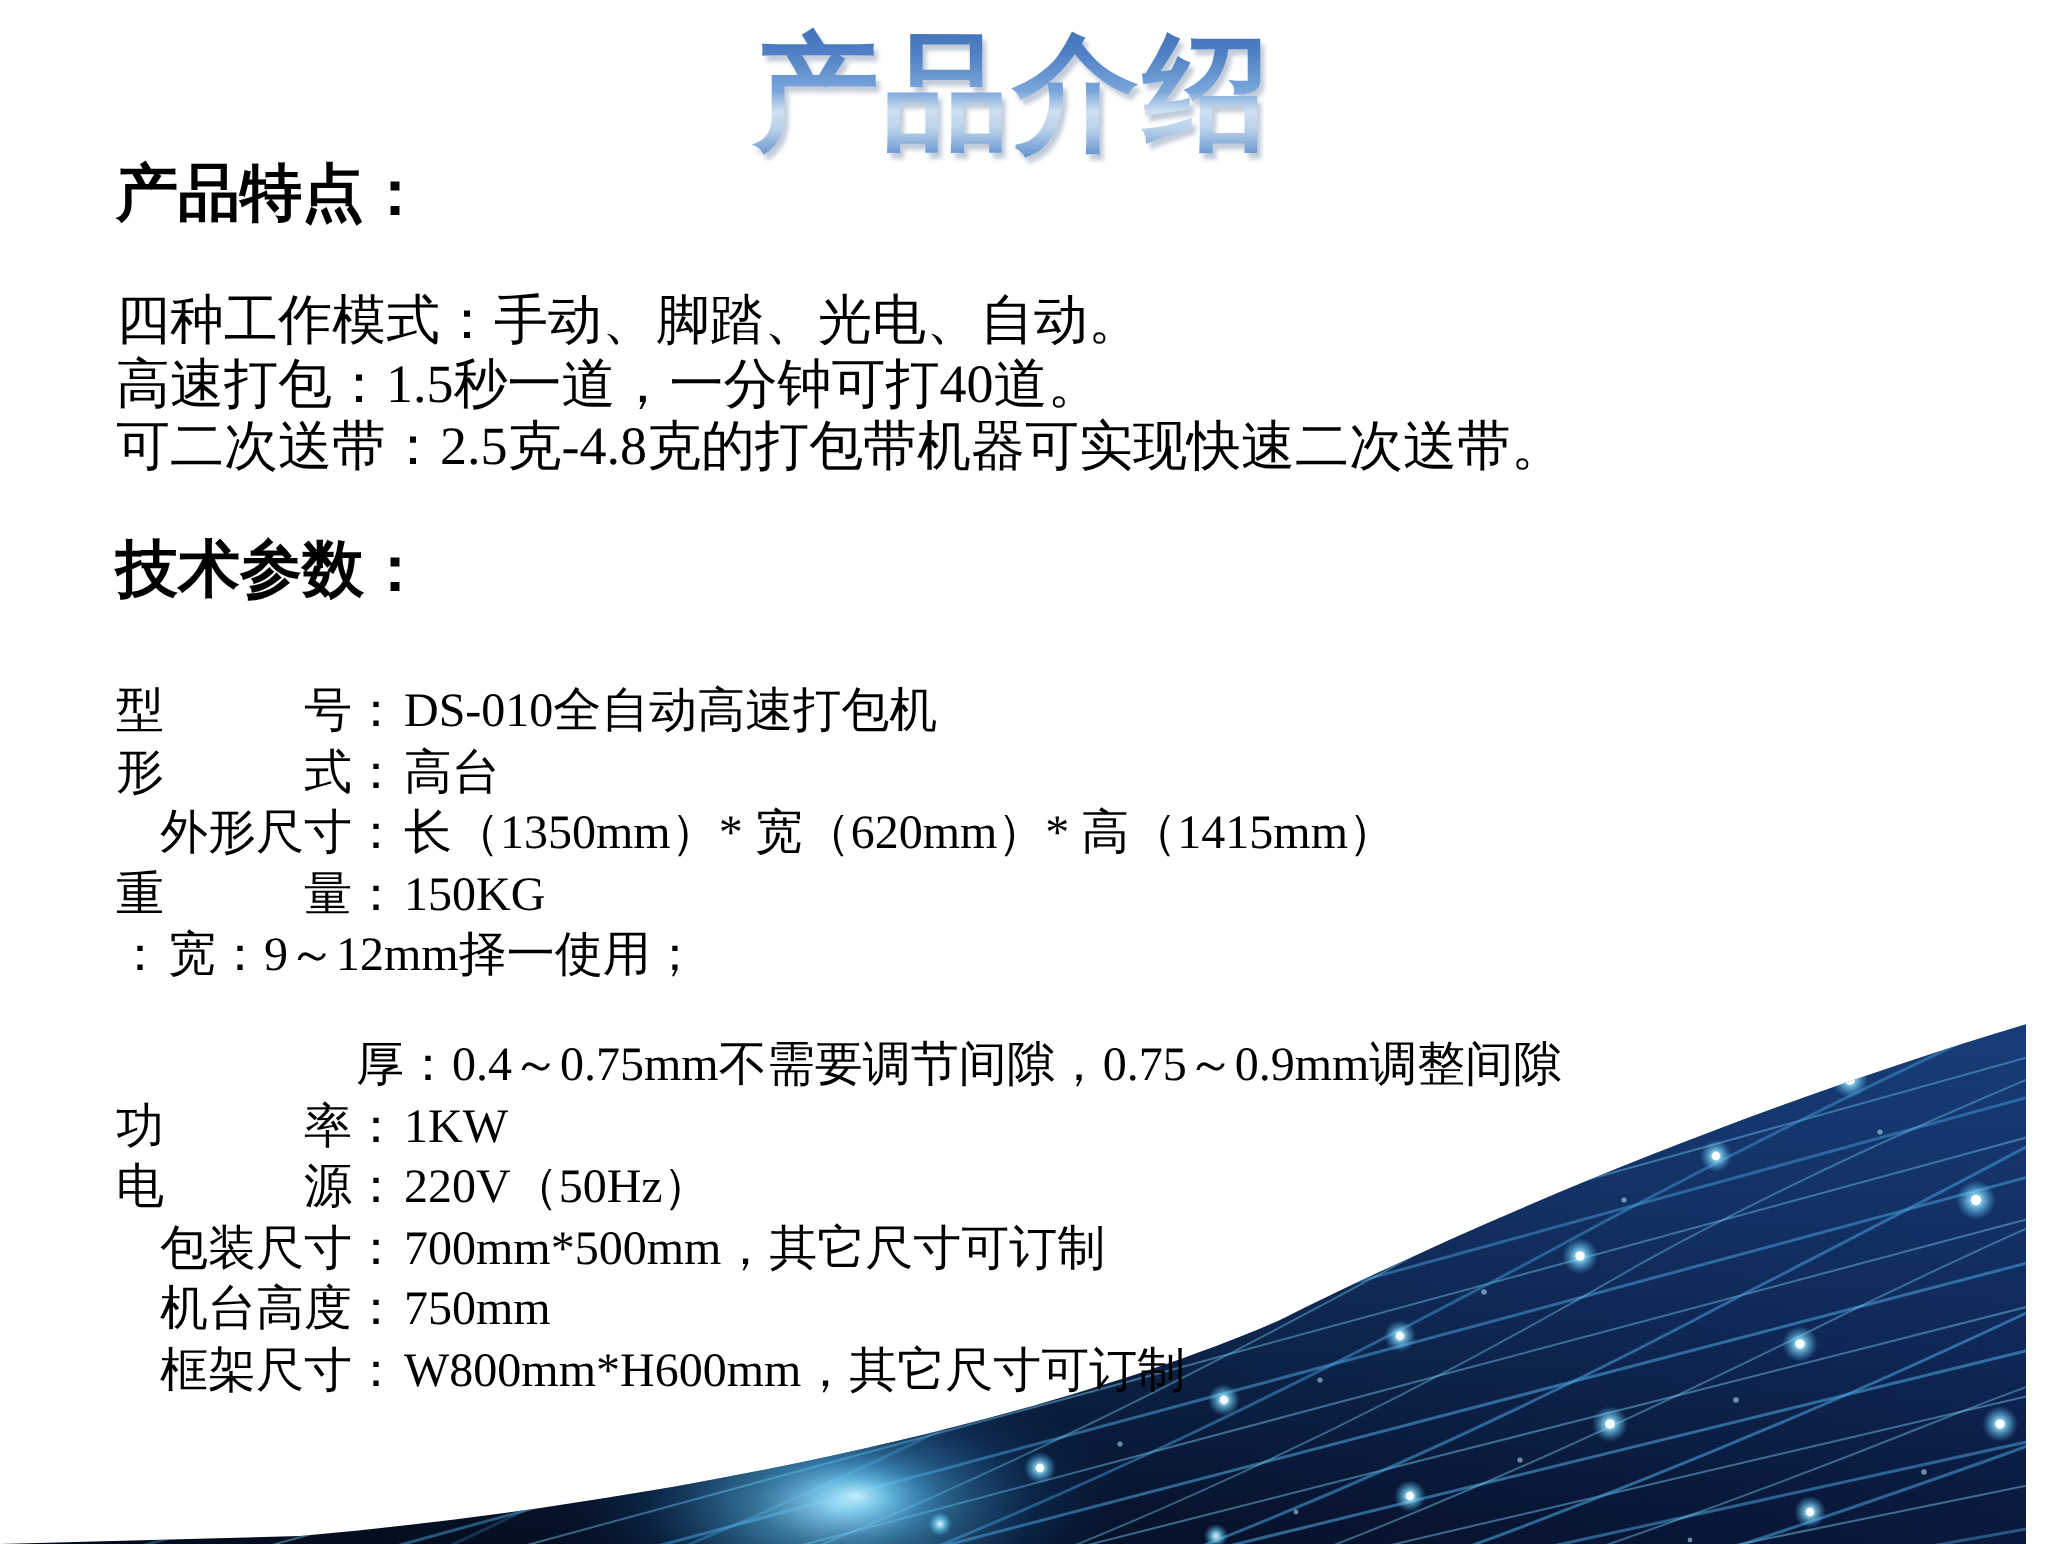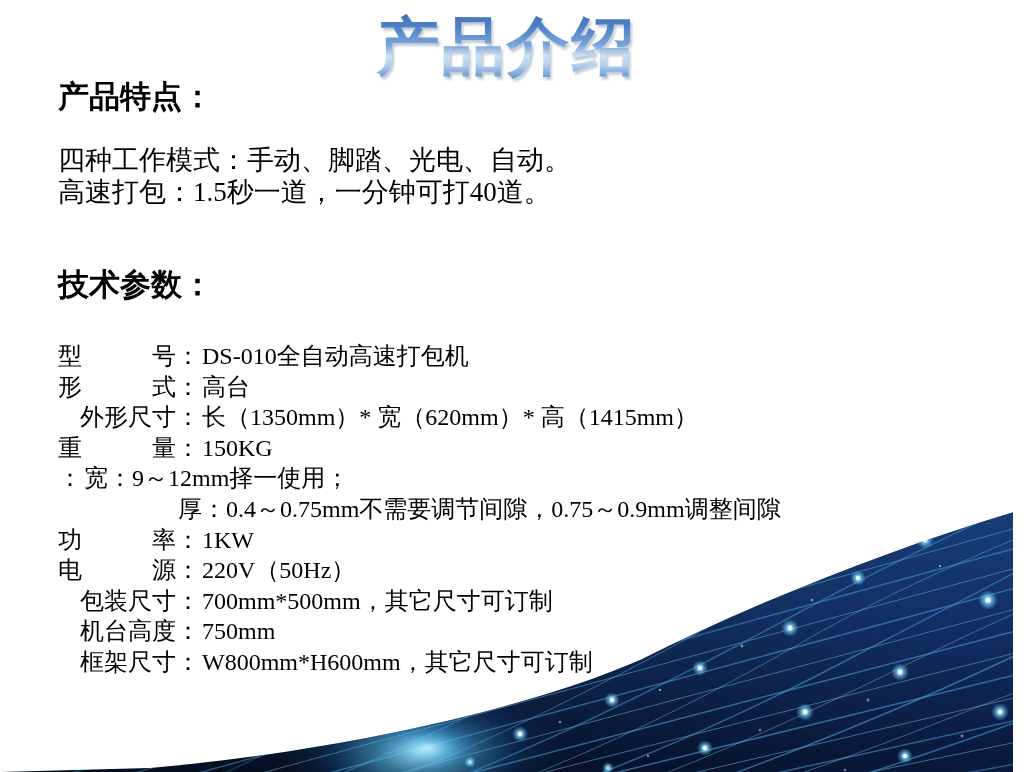--- a/index.html
+++ b/index.html
@@ -97,21 +97,21 @@
     white-space:pre;
   }
   .spec-label.wide{justify-content:flex-end;letter-spacing:0;}
   .spec-colon{
     flex:0 0 auto;
     padding-right:2px;
   }
   .spec-value{flex:0 0 auto;white-space:nowrap;}
   .spec-row.indent .spec-label,
   .spec-row.indent .spec-colon{visibility:hidden;}
-  .spec-row.indent{padding-left:0;}
+  .spec-row.indent{padding-left:0;margin-top:24px;}
 </style>
 </head>
 <body>
 
 <div id="slide">
 
   <div class="deco-wrap">
     <svg class="deco-svg" width="1027" height="772" viewBox="0 0 1027 772" xmlns="http://www.w3.org/2000/svg">
       <defs>
         <clipPath id="waveClip">
@@ -238,20 +238,21 @@
     </svg>
   </div>
 
   <div class="title">产品介绍</div>
 
   <div class="heading" id="heading-features">产品特点：</div>
 
   <div class="features">
     <div class="feature-line">四种工作模式：手动、脚踏、光电、自动。</div>
     <div class="feature-line">高速打包：1.5秒一道，一分钟可打40道。</div>
+    <div class="feature-line">可二次送带：2.5克-4.8克的打包带机器可实现快速二次送带。</div>
   </div>
 
   <div class="heading" id="heading-specs">技术参数：</div>
 
   <div class="specs">
     <div class="spec-row">
       <span class="spec-label">
         <span>型</span>
         <span>号</span>
       </span>

